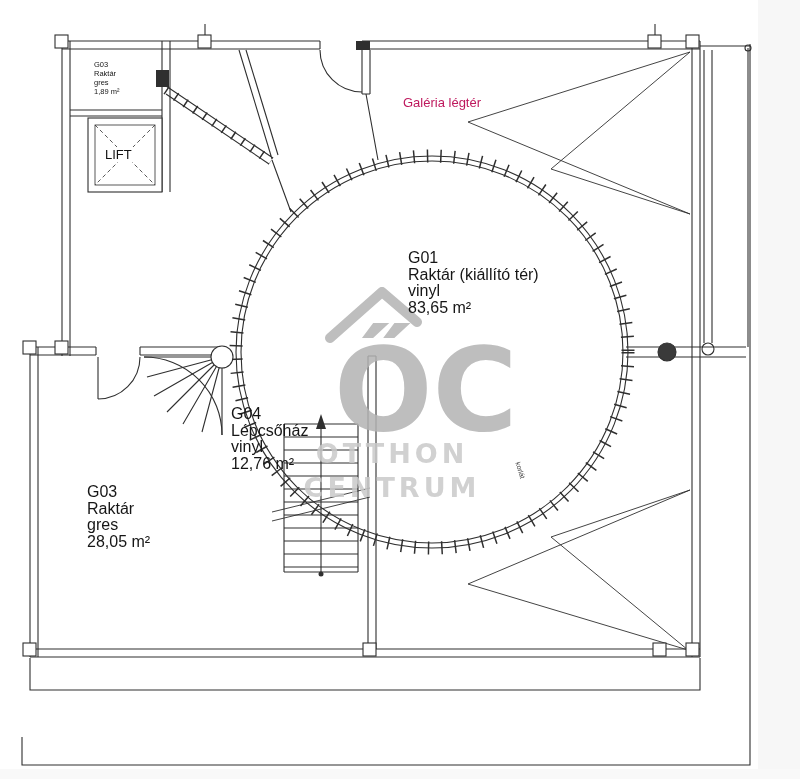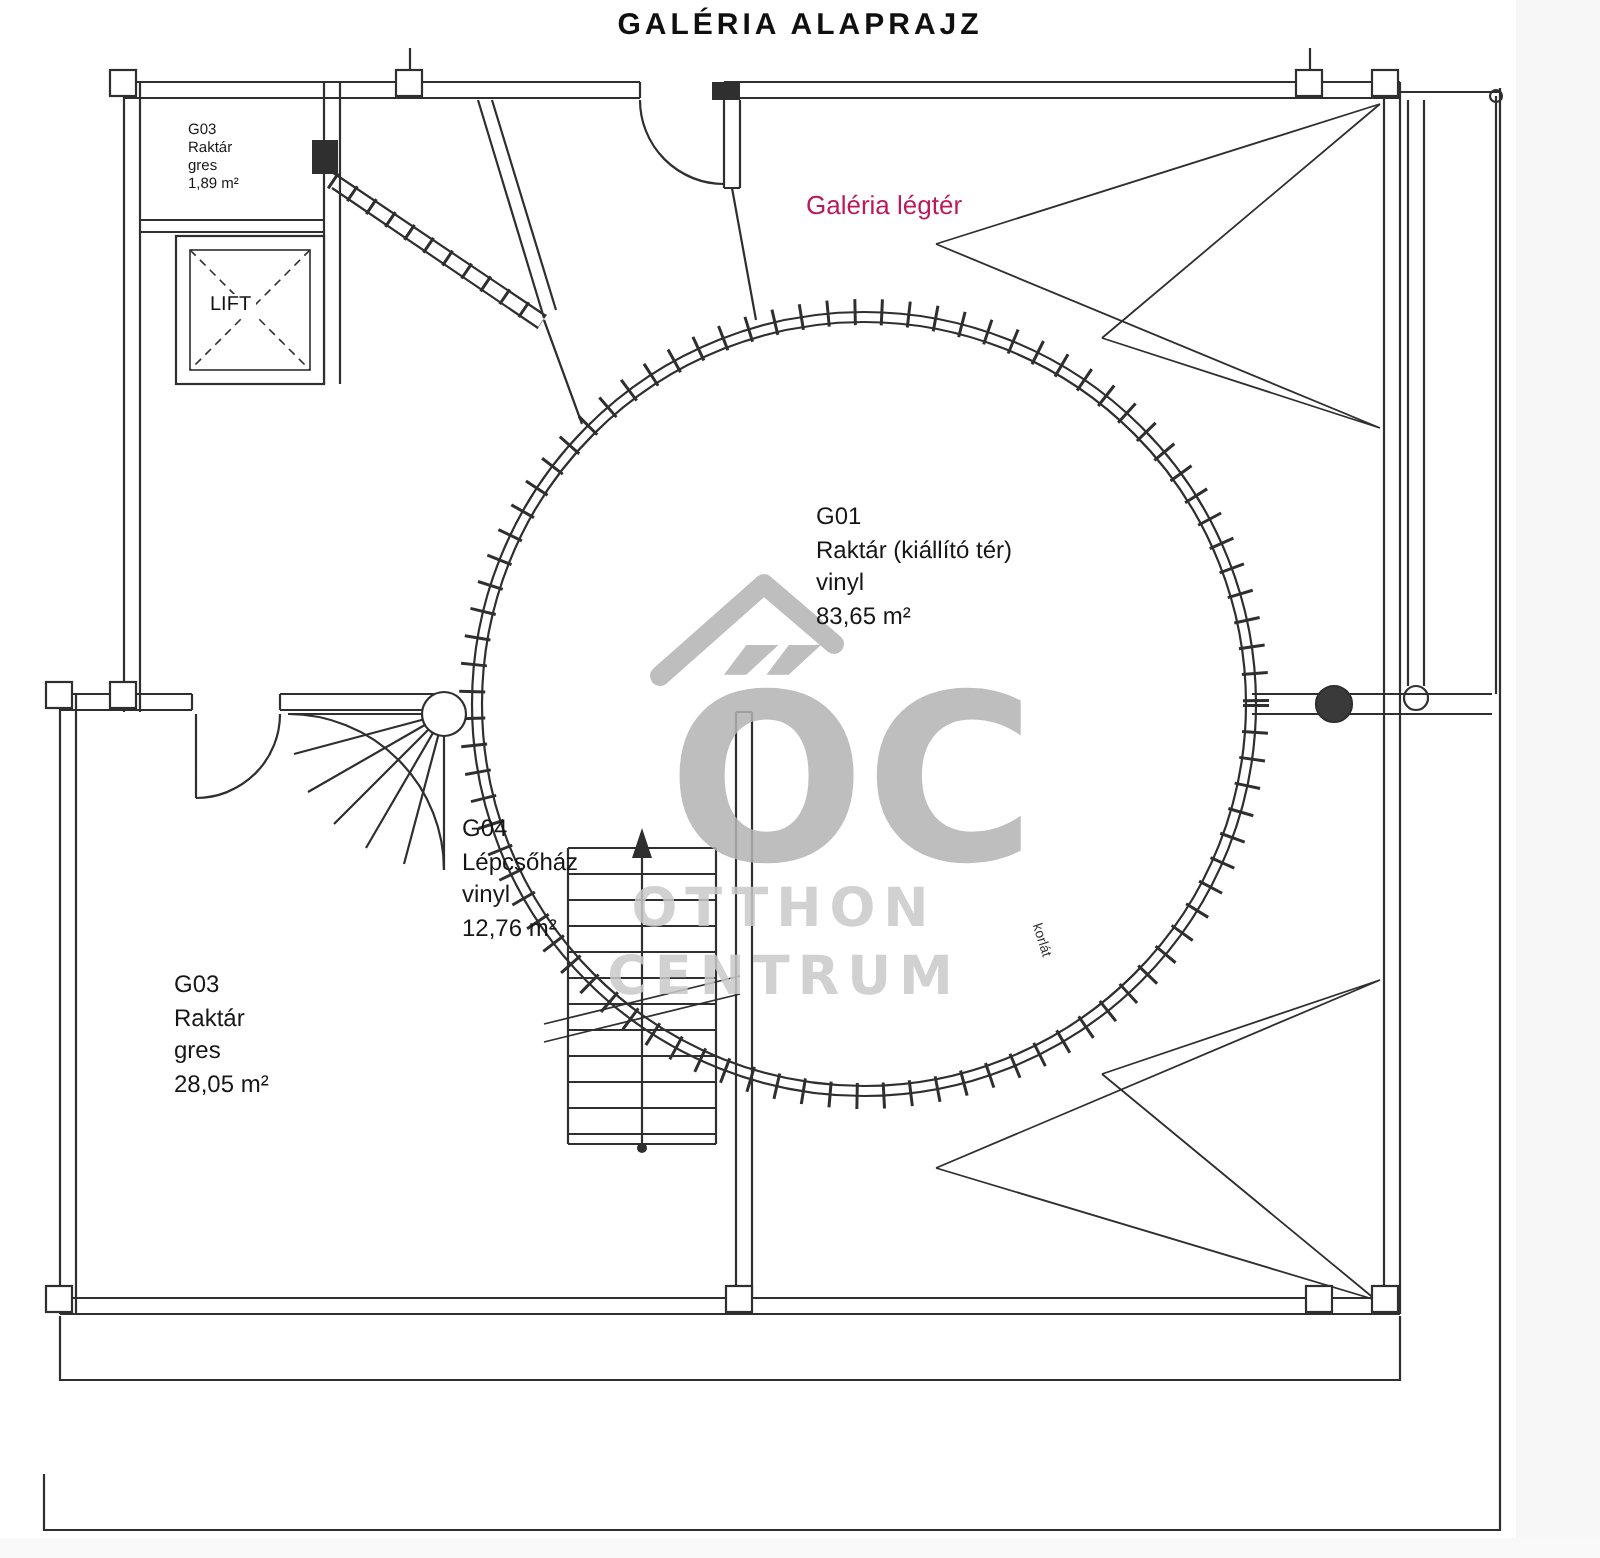--- a/index.html
+++ b/index.html
@@ -3,24 +3,24 @@
 <meta charset="utf-8">
 <style>
   html,body{margin:0;padding:0;background:#fff;}
   .canvas{position:relative;width:800px;height:779px;background:#ffffff;
           font-family:"Liberation Sans",sans-serif;overflow:hidden;}
   .edge-right{position:absolute;top:0;right:0;width:42px;height:100%;background:#f7f7f7;}
   .edge-bottom{position:absolute;left:0;bottom:0;width:100%;height:10px;background:#f9f9f9;}
   svg.plan{position:absolute;left:0;top:0;}
   .title{position:absolute;top:4px;left:0;width:100%;text-align:center;
          font-size:15px;font-weight:bold;letter-spacing:2px;color:#101010;}
-  .room-label{position:absolute;color:#161616;font-size:12px;line-height:16.5px;white-space:nowrap;}
+  .room-label{position:absolute;color:#161616;font-size:16px;line-height:16.5px;white-space:nowrap;}
   .room-label.tiny{font-size:7.5px;line-height:9px;}
   .airspace{position:absolute;left:403px;top:95px;font-size:13px;color:#be185d;white-space:nowrap;}
-  .lift-label{position:absolute;left:103px;top:147px;font-size:10px;color:#111;
+  .lift-label{position:absolute;left:103px;top:147px;font-size:13px;color:#111;
               background:#fff;padding:0 2px;}
   .korlat{position:absolute;left:521px;top:461px;font-size:7px;color:#333;
           transform:rotate(72deg);transform-origin:left top;white-space:nowrap;}
 </style>
 </head>
 <body>
 
 <div class="canvas">
 
   <div class="edge-right"></div>
@@ -122,21 +122,20 @@
     </g>
 
     <g opacity="0.85">
       <path d="M330 338 L382 292 L417 322" stroke="#b3b3b3" stroke-width="10" fill="none" stroke-linejoin="round" stroke-linecap="round"></path>
       <text x="334" y="430" font-size="116" font-weight="bold" fill="#b3b3b3" style="font-family:'DejaVu Sans',sans-serif;">ŐC</text>
       <text x="392" y="463" font-size="27" font-weight="bold" fill="#c9c9c9" text-anchor="middle" letter-spacing="4" style="font-family:'DejaVu Sans',sans-serif;">OTTHON</text>
       <text x="392" y="497" font-size="27" font-weight="bold" fill="#c9c9c9" text-anchor="middle" letter-spacing="4" style="font-family:'DejaVu Sans',sans-serif;">CENTRUM</text>
     </g>
   </svg>
 
-  <div class="title">GALÉRIA  ALAPRAJZ</div>
 
   <div class="room-label tiny" style="left:94px;top:60px;">
     <div>G03</div>
     <div>Raktár</div>
     <div>gres</div>
     <div>1,89 m²</div>
   </div>
 
   <div class="lift-label">LIFT</div>
 

